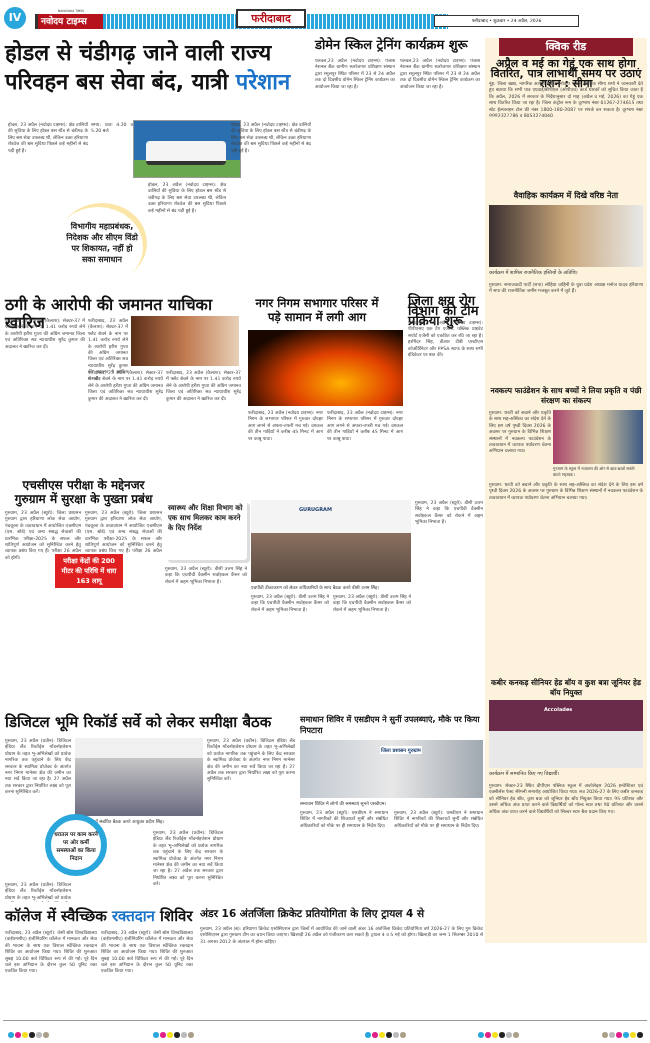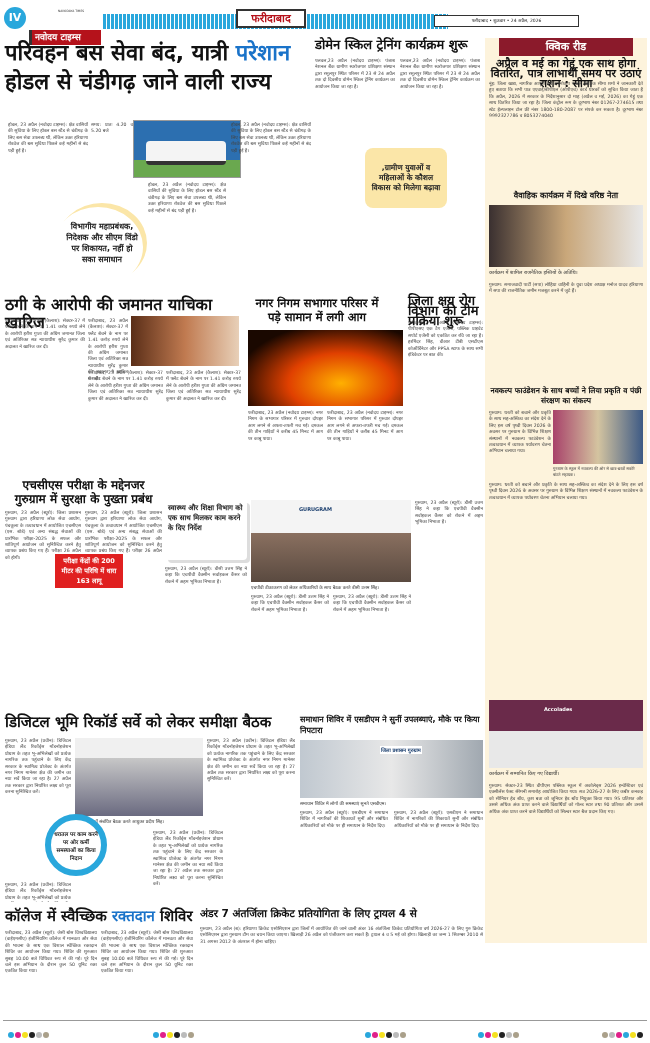--- a/index.html
+++ b/index.html
@@ -12,64 +12,64 @@
   .rule { background: #999; height: 1px; }
   .stripes { background: repeating-linear-gradient(90deg, #29a7dc 0 3px, #fff 3px 4px); }
   .dot { width: 6px; height: 6px; border-radius: 50%; display: inline-block; margin-right: 1px; }
 </style>
 </head>
 <body>
 
 <div class="abs" style="left:0;top:0;width:634px;height:34px;">
   <div class="abs" style="left:4px;top:7px;width:22px;height:22px;border-radius:50%;background:#29a7dc;color:#fff;font-weight:bold;font-size:11px;text-align:center;line-height:22px;">IV</div>
   <div class="abs" style="left:58px;top:9px;font-size:3px;color:#333;">NAVODAYA TIMES</div>
-  <div class="abs" style="left:29px;top:14px;width:72px;height:15px;background:#b5121b;color:#fff;font-weight:bold;font-size:9px;line-height:15px;padding-left:3px;border-left:3px solid #333;margin-top:16px;">नवोदय टाइम्स</div>
+  <div class="abs" style="left:35px;top:14px;width:72px;height:15px;background:#b5121b;color:#fff;font-weight:bold;font-size:9px;line-height:15px;padding-left:3px;border-left:3px solid #333;">नवोदय टाइम्स</div>
   <div class="abs stripes" style="left:103px;top:14px;width:345px;height:15px;"></div>
   <div class="abs" style="left:236px;top:9px;width:70px;height:19px;background:#fff;border:2px solid #333;color:#b5121b;font-weight:bold;font-size:11px;text-align:center;line-height:15px;">फरीदाबाद</div>
   <div class="abs" style="left:434px;top:15px;width:145px;height:12px;border:1px solid #333;font-size:4.5px;line-height:10px;text-align:center;background:#fff;">फरीदाबाद • शुक्रवार • 24 अप्रैल, 2026</div>
 </div>
 
 <div class="abs" style="left:5px;top:38px;width:305px;height:262px;">
   <div class="hl" style="font-size:22px;line-height:29px;">
+    <div>होडल से चंडीगढ़ जाने वाली राज्य</div>
     <div><span>परिवहन बस सेवा बंद, यात्री </span><span style="color:#1a73c9;">परेशान</span></div>
-    <div>होडल से चंडीगढ़ जाने वाली राज्य</div>
   </div>
   <div class="abs txt" style="left:3px;top:84px;width:80px;height:170px;">होडल, 23 अप्रैल (नवोदय टाइम्स): क्षेत्र वासियों की सुविधा के लिए होडल बस स्टैंड से चंडीगढ़ के लिए बस सेवा उपलब्ध थी, लेकिन उक्त हरियाणा रोडवेज की बस सुविधा पिछले कई महीनों से बंद पड़ी हुई है।</div>
   <div class="abs txt" style="left:86px;top:84px;width:42px;height:170px;">समय: प्रातः 4.20 व 5.20 बजे</div>
   <div class="abs img" style="left:128px;top:82px;width:108px;height:58px;background:linear-gradient(#2c6fb0 0 70%, #6aa84f 70%);border:1px solid #999;">
     <div class="abs" style="left:12px;top:20px;width:80px;height:24px;background:#f4f4f4;border-radius:4px;border-bottom:4px solid #333;"></div>
   </div>
   <div class="abs" style="left:52px;top:165px;width:90px;height:80px;border-radius:50%;background:#fff;box-shadow:inset -4px 4px 0 #fbe6a8;display:flex;align-items:center;justify-content:center;text-align:center;font-size:8px;font-weight:bold;line-height:11px;padding:8px;">विभागीय महाप्रबंधक, निदेशक और सीएम विंडो पर शिकायत, नहीं हो सका समाधान</div>
   <div class="abs txt" style="left:143px;top:144px;width:78px;height:110px;">होडल, 23 अप्रैल (नवोदय टाइम्स): क्षेत्र वासियों की सुविधा के लिए होडल बस स्टैंड से चंडीगढ़ के लिए बस सेवा उपलब्ध थी, लेकिन उक्त हरियाणा रोडवेज की बस सुविधा पिछले कई महीनों से बंद पड़ी हुई है।</div>
   <div class="abs txt" style="left:226px;top:84px;width:80px;height:170px;">होडल, 23 अप्रैल (नवोदय टाइम्स): क्षेत्र वासियों की सुविधा के लिए होडल बस स्टैंड से चंडीगढ़ के लिए बस सेवा उपलब्ध थी, लेकिन उक्त हरियाणा रोडवेज की बस सुविधा पिछले कई महीनों से बंद पड़ी हुई है।</div>
 </div>
 
 <div class="abs" style="left:315px;top:38px;width:165px;height:262px;">
   <div class="hl" style="font-size:13px;">डोमेन स्किल ट्रेनिंग कार्यक्रम शुरू</div>
   <div class="abs txt" style="left:0;top:20px;width:80px;height:240px;">पलवल,23 अप्रैल (नवोदय टाइम्स): पंजाब नेशनल बैंक ग्रामीण स्वरोजगार प्रशिक्षण संस्थान द्वारा रसूलपुर स्थित परिसर में 23 से 24 अप्रैल तक दो दिवसीय डोमेन स्किल ट्रेनिंग कार्यक्रम का आयोजन किया जा रहा है।</div>
   <div class="abs txt" style="left:85px;top:20px;width:80px;height:240px;">पलवल,23 अप्रैल (नवोदय टाइम्स): पंजाब नेशनल बैंक ग्रामीण स्वरोजगार प्रशिक्षण संस्थान द्वारा रसूलपुर स्थित परिसर में 23 से 24 अप्रैल तक दो दिवसीय डोमेन स्किल ट्रेनिंग कार्यक्रम का आयोजन किया जा रहा है।</div>
-  <div class="abs" style="left:50px;top:110px;width:82px;height:60px;background:#fbe6a8;border-radius:8px;display:flex;align-items:center;justify-content:center;text-align:center;font-size:7.5px;font-weight:bold;line-height:10px;padding:4px;">,ग्रामीण युवाओं व महिलाओं के कौशल विकास को मिलेगा बढ़ावा</div>
 </div>
 
 <div class="abs" style="left:485px;top:38px;width:162px;height:905px;background:#fdf3dc;">
   <div class="abs" style="left:14px;top:0;width:134px;height:18px;background:#8b1a2b;color:#fff;font-weight:bold;font-size:11px;text-align:center;line-height:18px;">क्विक रीड</div>
   <div class="abs hl" style="left:4px;top:21px;width:154px;font-size:11px;line-height:10px;text-align:center;">अप्रैल व मई का गेहूं एक साथ होगा वितरित, पात्र लाभार्थी समय पर उठाएं राशन : सीमा</div>
   <div class="abs txt" style="left:4px;top:43px;width:154px;height:108px;">नूंह: जिला खाद्य, नागरिक आपूर्ति एवं उपभोक्ता मामले नियंत्रक सीमा शर्मा ने जानकारी देते हुए बताया कि सभी पात्र एएवाई/बीपीएल (ओपीएच) कार्ड धारकों को सूचित किया जाता है कि अप्रैल, 2026 में सरकार के निर्देशानुसार दो माह (अप्रैल व मई, 2026) का गेहूं एक साथ वितरित किया जा रहा है। जिला कंट्रोल रूम के दूरभाष नंबर 01267-274615 तथा स्टेट हेल्पलाइन टोल फ्री नंबर 1800-180-2087 पर संपर्क कर सकता है। दूरभाष नंबर 9992327786 व 8053274040</div>
 
   <div class="abs hl" style="left:4px;top:154px;width:154px;font-size:8px;text-align:center;">वैवाहिक कार्यक्रम में दिखे वरिष्ठ नेता</div>
   <div class="abs img" style="left:4px;top:167px;width:154px;height:62px;background:linear-gradient(90deg,#3a3030,#c9a77a 50%,#e8e8e8);"></div>
   <div class="abs cap" style="left:4px;top:231px;width:154px;">कार्यक्रम में शामिल राजनैतिक हस्तियों के अतिथि।</div>
   <div class="abs txt" style="left:4px;top:244px;width:154px;height:102px;">गुरुग्राम: समाजवादी पार्टी (सपा) लोहिया वाहिनी के युवा प्रदेश अध्यक्ष मनोज यादव हरियाणा में सपा की राजनीतिक जमीन मजबूत करने में जुटे हैं।</div>
 
   <div class="abs hl" style="left:4px;top:348px;width:154px;font-size:7.5px;line-height:10px;text-align:center;">नवकल्प फाउंडेशन के साथ बच्चों ने लिया प्रकृति व पंछी संरक्षण का संकल्प</div>
   <div class="abs txt" style="left:4px;top:372px;width:62px;height:120px;">गुरुग्राम: धरती को बचाने और प्रकृति के साथ सह-अस्तित्व का संदेश देने के लिए इस वर्ष पृथ्वी दिवस 2026 के अवसर पर गुरुग्राम के विभिन्न शिक्षण संस्थानों में नवकल्प फाउंडेशन के तत्वावधान में व्यापक पर्यावरण चेतना अभियान चलाया गया।</div>
   <div class="abs img" style="left:68px;top:372px;width:90px;height:54px;background:linear-gradient(90deg,#a8426a,#d4c4a0,#3d5a85);"></div>
   <div class="abs cap" style="left:68px;top:428px;width:90px;font-size:4px;line-height:5.5px;">गुरुग्राम के स्कूल में नवकल्प की ओर से छात्र-छात्रों सकोरे बांटते सहायक।</div>
   <div class="abs txt" style="left:4px;top:444px;width:154px;height:140px;">गुरुग्राम: धरती को बचाने और प्रकृति के साथ सह-अस्तित्व का संदेश देने के लिए इस वर्ष पृथ्वी दिवस 2026 के अवसर पर गुरुग्राम के विभिन्न शिक्षण संस्थानों में नवकल्प फाउंडेशन के तत्वावधान में व्यापक पर्यावरण चेतना अभियान चलाया गया।</div>
 
+  <div class="abs hl" style="left:4px;top:640px;width:154px;font-size:7.5px;line-height:10px;text-align:center;">कबीर कनकड़ सीनियर हेड बॉय व कुश बत्रा जूनियर हेड बॉय नियुक्त</div>
   <div class="abs img" style="left:4px;top:662px;width:154px;height:68px;background:linear-gradient(#6a2a4a 0 45%, #e8e8e8 45%);">
     <div class="abs" style="left:55px;top:6px;font-size:5px;color:#fff;font-weight:bold;">Accolades</div>
   </div>
   <div class="abs cap" style="left:4px;top:732px;width:154px;">कार्यक्रम में सम्मानित किए गए विद्यार्थी।</div>
   <div class="abs txt" style="left:4px;top:745px;width:154px;height:155px;">गुरुग्राम: सेक्टर-23 स्थित डीपीएस पब्लिक स्कूल में अकोलेड्स 2026 इन्वेस्टिचर एवं एक्सीलेंस फेस्ट सेरेमनी समारोह आयोजित किया गया। सत्र 2026-27 के लिए कबीर कनकड़ को सीनियर हेड बॉय, कुश बत्रा को जूनियर हेड बॉय नियुक्त किया गया। 95 प्रतिशत और उससे अधिक अंक प्राप्त करने वाले विद्यार्थियों को गोल्ड स्टार तथा 90 प्रतिशत और उससे अधिक अंक प्राप्त करने वाले विद्यार्थियों को सिल्वर स्टार बैज प्रदान किए गए।</div>
 </div>
 
 <div class="abs" style="left:5px;top:296px;width:240px;height:180px;">
   <div class="hl" style="font-size:16px;">ठगी के आरोपी की जमानत याचिका खारिज</div>
   <div class="abs txt" style="left:0;top:22px;width:80px;height:158px;">फरीदाबाद, 23 अप्रैल (कैलाश): सेक्टर-37 में फ्लैट बेचने के नाम पर 1.41 करोड़ रुपये लेने के आरोपी हरीश गुप्ता की अग्रिम जमानत जिला एवं अतिरिक्त सत्र न्यायाधीश सुरेंद्र कुमार की अदालत ने खारिज कर दी।</div>
@@ -136,21 +136,21 @@
 
 <div class="abs" style="left:5px;top:908px;width:190px;height:110px;">
   <div class="hl" style="font-size:15px;">
     <span>कॉलेज में स्वैच्छिक </span><span style="color:#1a73c9;">रक्तदान</span><span> शिविर</span>
   </div>
   <div class="abs txt" style="left:0;top:22px;width:92px;height:86px;">फरीदाबाद, 23 अप्रैल (ब्यूरो): जेसी बोस विश्वविद्यालय (वाईएमसीए) इंजीनियरिंग कॉलेज में मानवता और सेवा की भावना के साथ एक विशाल स्वैच्छिक रक्तदान शिविर का आयोजन किया गया। शिविर की शुरुआत सुबह 10:00 बजे विधिवत रूप से की गई। पूरे दिन चले इस अभियान के दौरान कुल 50 यूनिट रक्त एकत्रित किया गया।</div>
   <div class="abs txt" style="left:96px;top:22px;width:92px;height:86px;">फरीदाबाद, 23 अप्रैल (ब्यूरो): जेसी बोस विश्वविद्यालय (वाईएमसीए) इंजीनियरिंग कॉलेज में मानवता और सेवा की भावना के साथ एक विशाल स्वैच्छिक रक्तदान शिविर का आयोजन किया गया। शिविर की शुरुआत सुबह 10:00 बजे विधिवत रूप से की गई। पूरे दिन चले इस अभियान के दौरान कुल 50 यूनिट रक्त एकत्रित किया गया।</div>
 </div>
 
 <div class="abs" style="left:200px;top:908px;width:283px;height:110px;">
-  <div class="hl" style="font-size:10.5px;">अंडर 7 अंतर्जिला क्रिकेट प्रतियोगिता के लिए ट्रायल 4 से</div>
+  <div class="hl" style="font-size:10.5px;">अंडर 16 अंतर्जिला क्रिकेट प्रतियोगिता के लिए ट्रायल 4 से</div>
   <div class="abs txt" style="left:0;top:18px;width:283px;height:90px;">गुरुग्राम, 23 अप्रैल (ब): हरियाणा क्रिकेट एसोसिएशन द्वारा जिलों में आयोजित की जाने वाली अंडर 16 अंतर्जिला क्रिकेट प्रतियोगिता वर्ष 2026-27 के लिए गुरु क्रिकेट एसोसिएशन द्वारा गुरुग्राम टीम का चयन किया जाएगा। खिलाड़ी 26 अप्रैल को पंजीकरण करा सकते हैं। ट्रायल 4 व 5 मई को होगा। खिलाड़ी का जन्म 1 सितम्बर 2010 से 31 अगस्त 2012 के अंतराल में होना चाहिए।</div>
 </div>
 
 <div class="abs rule" style="left:3px;top:1020px;width:644px;"></div>
 <div class="abs" style="left:0;top:1022px;width:650px;height:10px;">
   <div class="abs" style="left:8px;top:1px;">
     <span class="dot" style="background:#29a7dc;"></span><span class="dot" style="background:#e0208a;"></span><span class="dot" style="background:#f5e020;"></span><span class="dot" style="background:#222;"></span><span class="dot" style="background:#bbb;"></span><span class="dot" style="background:#aaa08a;"></span>
   </div>
   <div class="abs" style="left:153px;top:1px;">
     <span class="dot" style="background:#29a7dc;"></span><span class="dot" style="background:#e0208a;"></span><span class="dot" style="background:#f5e020;"></span><span class="dot" style="background:#222;"></span><span class="dot" style="background:#bbb;"></span><span class="dot" style="background:#aaa08a;"></span>

